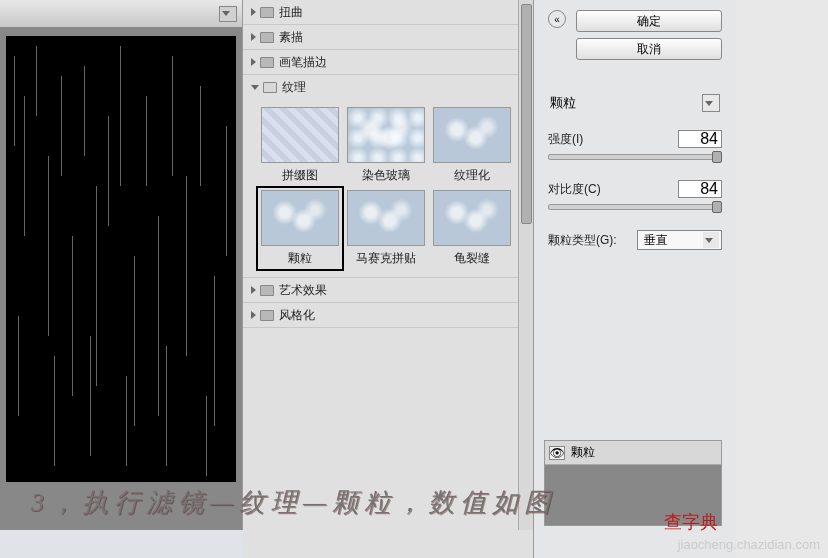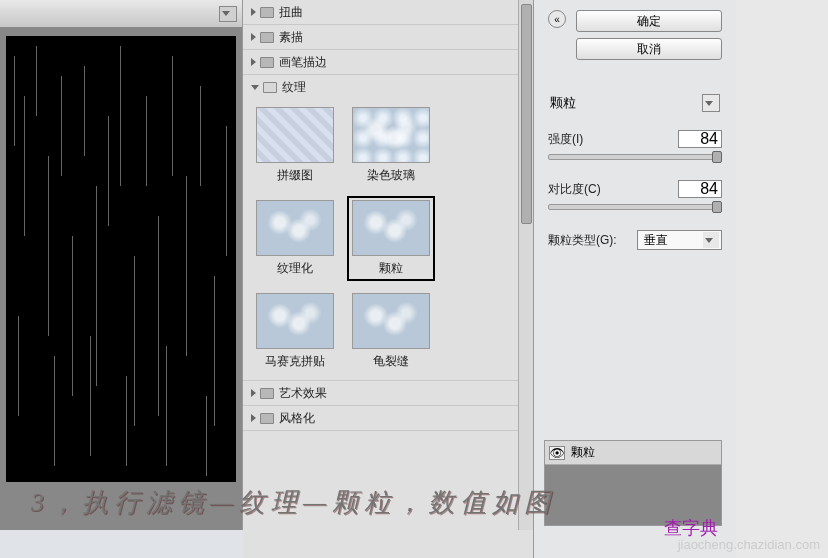--- a/index.html
+++ b/index.html
@@ -18,21 +18,21 @@
 .scroll-thumb { position: absolute; left: 2px; width: 11px; background: #b0b0b0; border: 1px solid #888; border-radius: 2px; }
 
 .category { border-bottom: 1px solid #c8c8c8; }
 .category-header { height: 24px; display: flex; align-items: center; padding-left: 8px; cursor: pointer; }
 .tri { width: 0; height: 0; margin-right: 4px; }
 .tri-right { border-top: 4px solid transparent; border-bottom: 4px solid transparent; border-left: 5px solid #666; }
 .tri-down { border-left: 4px solid transparent; border-right: 4px solid transparent; border-top: 5px solid #666; }
 .folder-icon { width: 14px; height: 11px; background: #b8b8b8; border: 1px solid #888; margin-right: 5px; border-radius: 1px 1px 0 0; }
 .folder-icon.open { background: #d8d8d8; }
 .cat-label { color: #222; }
-.thumbs { display: flex; flex-wrap: wrap; padding: 6px 4px 8px 10px; gap: 12px; }
+.thumbs { display: flex; flex-wrap: wrap; padding: 6px 4px 8px 10px; gap: 2px; justify-content: flex-end; }
 .thumb { width: 84px; display: flex; flex-direction: column; align-items: center; cursor: pointer; padding: 2px; }
 .thumb.selected { outline: 2px solid #000; }
 .thumb-img { width: 78px; height: 56px; background: #b8c8d8; border: 1px solid #999; position: relative; overflow: hidden; }
 .thumb-label { margin-top: 4px; color: #222; text-align: center; }
 
 .settings-pane { flex: 1; background: #e4e6e8; padding: 10px 14px; position: relative; }
 .collapse-btn { width: 18px; height: 18px; border: 1px solid #888; border-radius: 9px; background: #e8e8e8; display: flex; align-items: center; justify-content: center; cursor: pointer; margin-bottom: 6px; }
 .btn-row { display: flex; justify-content: flex-end; margin-bottom: 6px; }
 .btn { width: 146px; height: 22px; background: linear-gradient(180deg, #fefefe, #e0e0e0); border: 1px solid #888; border-radius: 3px; cursor: pointer; text-align: center; line-height: 20px; }
 .filter-name-row { display: flex; align-items: center; justify-content: space-between; margin: 28px 0 18px; padding: 0 2px; }
@@ -47,21 +47,21 @@
 .slider-thumb { position: absolute; top: -4px; width: 10px; height: 12px; background: #b0b0b0; border: 1px solid #666; border-radius: 2px; cursor: pointer; }
 
 .type-row { display: flex; align-items: center; gap: 20px; margin-top: 6px; }
 .select { flex: 1; height: 20px; border: 1px solid #888; background: #f8f8f8; display: flex; align-items: center; justify-content: space-between; padding: 0 2px 0 6px; cursor: pointer; }
 
 .layers-panel { position: absolute; bottom: 32px; left: 10px; right: 14px; height: 86px; border: 1px solid #999; background: #888; }
 .layer-row { display: flex; align-items: center; height: 24px; background: #d8d8d8; border-bottom: 1px solid #aaa; padding-left: 4px; }
 .eye-icon { width: 16px; height: 14px; border: 1px solid #888; background: #f0f0f0; margin-right: 6px; display: flex; align-items: center; justify-content: center; }
 
 .annotation { position: absolute; bottom: 38px; left: 31px; color: #737373; font-family: "KaiTi", serif; font-size: 26px; font-style: italic; letter-spacing: 6px; pointer-events: none; text-shadow: 1px 1px 0 rgba(80,0,0,0.4); }
-.watermark1 { position: absolute; bottom: 18px; right: 110px; color: #a21caf; font-size: 18px; font-family: serif; pointer-events: none; }
+.watermark1 { position: absolute; bottom: 24px; right: 110px; color: #b91c1c; font-size: 18px; font-family: serif; pointer-events: none; }
 .watermark2 { position: absolute; bottom: 6px; right: 8px; color: #ccc; font-size: 13px; pointer-events: none; }
 
 .swirls { position: absolute; inset: 0; background:
   radial-gradient(circle at 30% 40%, rgba(255,255,255,0.7) 8%, transparent 20%),
   radial-gradient(circle at 55% 55%, rgba(255,255,255,0.7) 10%, transparent 24%),
   radial-gradient(circle at 70% 35%, rgba(255,255,255,0.6) 6%, transparent 18%); }
 .mosaic-bg { background: linear-gradient(45deg, #c8d0e0 25%, #d8e0f0 25%, #d8e0f0 50%, #c8d0e0 50%, #c8d0e0 75%, #d8e0f0 75%); background-size: 16px 16px; }
 .glass-bg { background: radial-gradient(circle, #e8f0f8 20%, #b8c8d8 80%); background-size: 20px 20px; }
 </style>
 </head>

